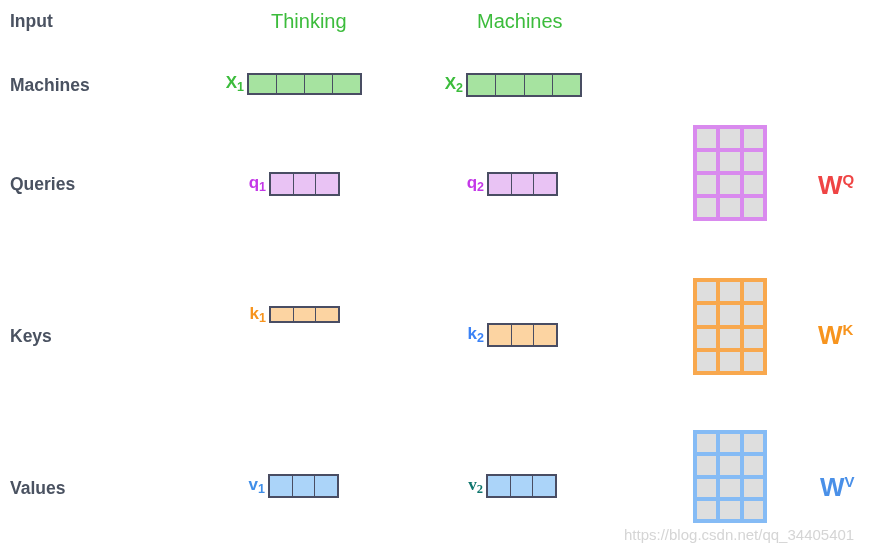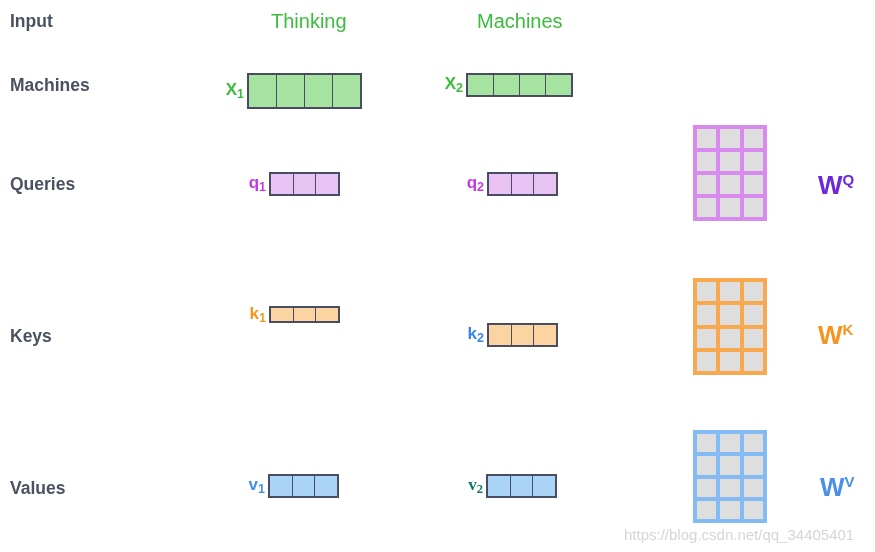--- a/index.html
+++ b/index.html
@@ -27,22 +27,22 @@
   .vlabel .sub{font-size:12.5px;vertical-align:-3px;}
   .matrix{
     position:absolute;display:grid;grid-template-columns:repeat(3,1fr);
     gap:4px;padding:4px;box-sizing:border-box;
   }
   .wlabel{position:absolute;font-size:26px;font-weight:bold;line-height:1;white-space:nowrap;}
   .wlabel .sup{font-size:15px;vertical-align:9px;}
   .watermark{position:absolute;font-size:15px;line-height:1;white-space:nowrap;z-index:5;}
 
   
-  #vx1{left:247px;top:73px;width:115px;height:36px;}
-  #vx2{left:466px;top:73px;width:107px;height:24px;}
+  #vx1{left:247px;top:73px;width:115px;height:22px;}
+  #vx2{left:466px;top:73px;width:116px;height:24px;}
   #vq1{left:269px;top:172px;width:71px;height:24px;}
   #vq2{left:487px;top:172px;width:71px;height:24px;}
   #vk1{left:269px;top:306px;width:71px;height:17px;}
   #vk2{left:487px;top:323px;width:71px;height:24px;}
   #vv1{left:268px;top:474px;width:71px;height:24px;}
   #vv2{left:486px;top:474px;width:71px;height:24px;}
   
   #mwq{left:693px;top:125px;width:74px;height:96px;}
   #mwk{left:693px;top:278px;width:74px;height:97px;}
   #mwv{left:693px;top:430px;width:74px;height:93px;}
@@ -166,19 +166,19 @@
       <div class="mcell" style="background: rgb(222, 222, 222);"></div>
       <div class="mcell" style="background: rgb(222, 222, 222);"></div>
       <div class="mcell" style="background: rgb(222, 222, 222);"></div>
       <div class="mcell" style="background: rgb(222, 222, 222);"></div>
       <div class="mcell" style="background: rgb(222, 222, 222);"></div>
       <div class="mcell" style="background: rgb(222, 222, 222);"></div>
       <div class="mcell" style="background: rgb(222, 222, 222);"></div>
       <div class="mcell" style="background: rgb(222, 222, 222);"></div>
     </div>
 
-  <div class="wlabel" id="lwq" style="color: #6d28d9;"><span>W</span><span class="sup">Q</span></div>
+  <div class="wlabel" id="lwq" style="color: #ef4444;"><span>W</span><span class="sup">Q</span></div>
   <div class="wlabel" id="lwk" style="color: rgb(247, 148, 30);"><span>W</span><span class="sup">K</span></div>
   <div class="wlabel" id="lwv" style="color: rgb(74, 144, 232);"><span>W</span><span class="sup">V</span></div>
 
   <div class="watermark" id="wm" style="color: rgb(213, 213, 213);">https://blog.csdn.net/qq_34405401</div>
 
 </div>
 
 </body></html>

